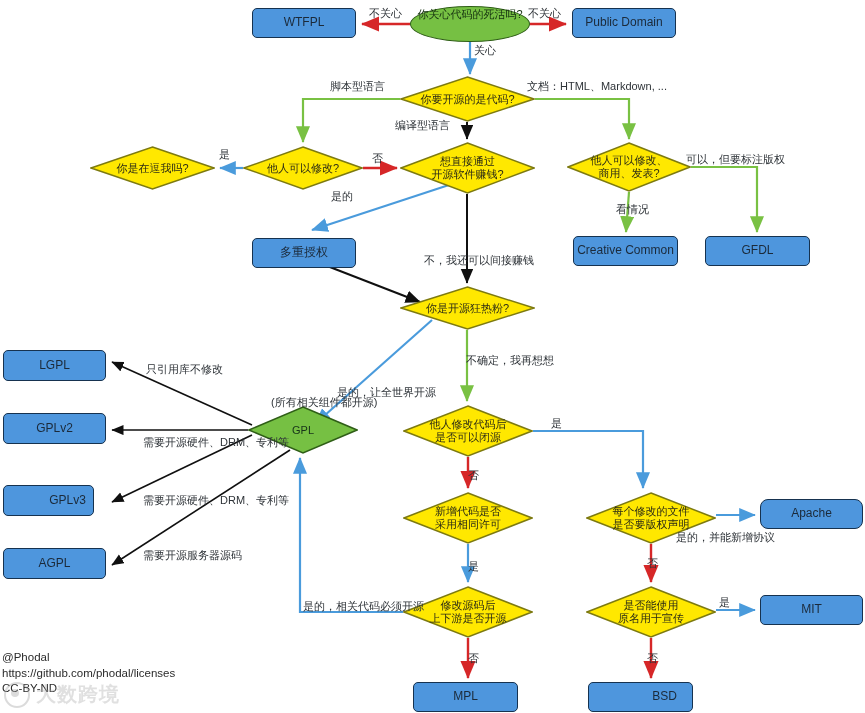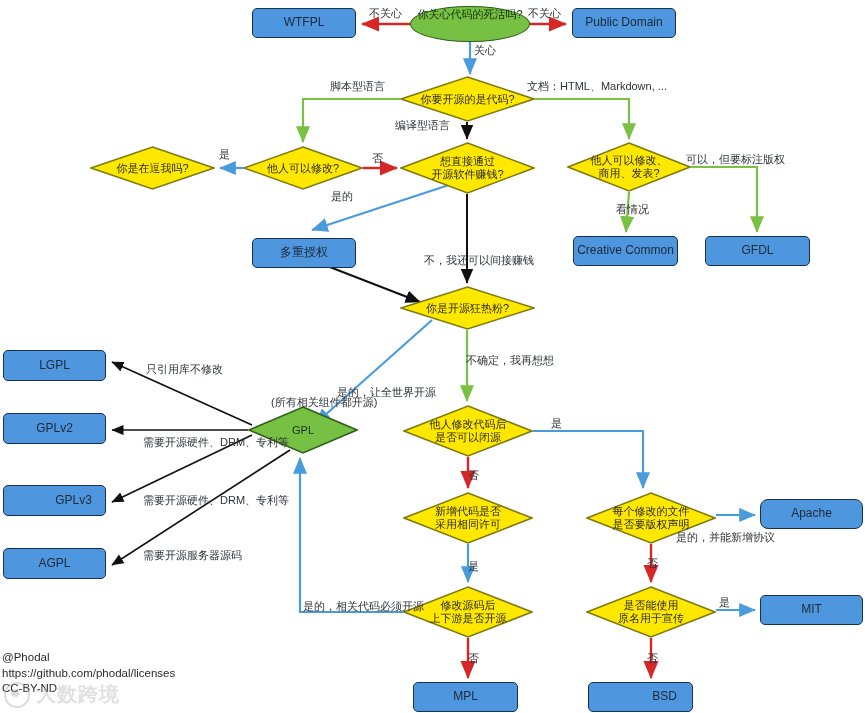--- a/index.html
+++ b/index.html
@@ -264,21 +264,21 @@
       </div>
       <div class="node rect" style="left: 3px; top: 413px; width: 103px; height: 31px; background: rgb(78, 150, 221); border-color: rgb(22, 50, 79);">
         <span>GPLv2</span>
       </div>
       <div class="node diamond-wrap" style="left: 248px; top: 406px; width: 110px; height: 48px;">
         <svg class="dia-shape" viewBox="0 0 110 48" preserveAspectRatio="none">
           <polygon points="55,1 109,24 55,47 1,24" fill="#76c043" stroke="#2f5e17" stroke-width="1.5"></polygon>
         </svg>
         <span class="dia-label green-text">GPL</span>
       </div>
-      <div class="node rect" style="left: 3px; top: 485px; width: 103px; height: 31px; background: rgb(78, 150, 221); border-color: rgb(22, 50, 79); padding-left: 38px;">
+      <div class="node rect" style="left: 3px; top: 485px; width: 91px; height: 31px; background: rgb(78, 150, 221); border-color: rgb(22, 50, 79); padding-left: 38px;">
         <span>GPLv3</span>
       </div>
       <div class="node rect" style="left: 3px; top: 548px; width: 103px; height: 31px; background: rgb(78, 150, 221); border-color: rgb(22, 50, 79);">
         <span>AGPL</span>
       </div>
       <div class="node diamond-wrap" style="left: 403px; top: 405px; width: 130px; height: 52px;">
         <svg class="dia-shape" viewBox="0 0 130 52" preserveAspectRatio="none">
           <polygon points="65,1 129,26 65,51 1,26" fill="#ffe800" stroke="#7d7a10" stroke-width="1.5"></polygon>
         </svg>
         <span class="dia-label">他人修改代码后

